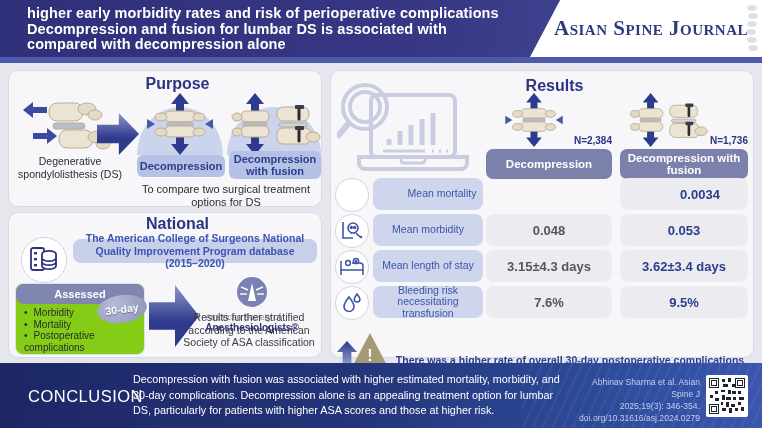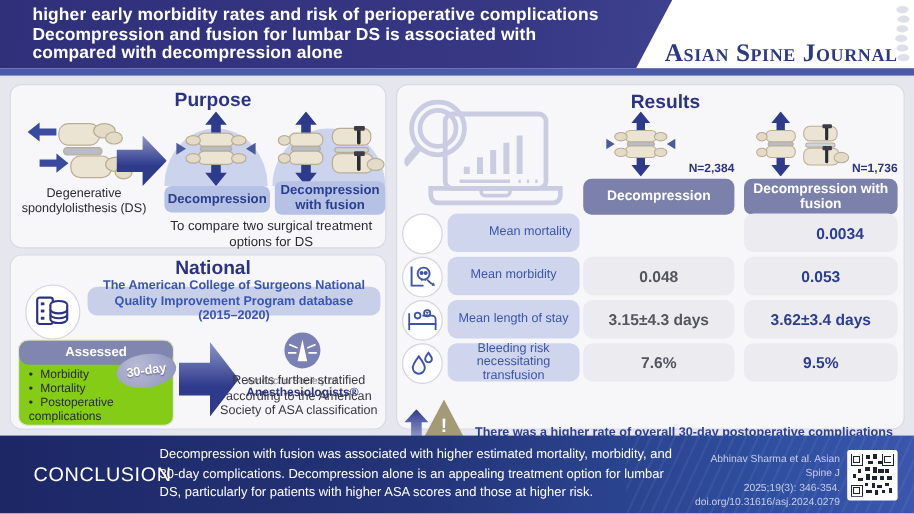--- a/index.html
+++ b/index.html
@@ -6,21 +6,21 @@
   html,body { width:762px; height:428px; overflow:hidden; }
   body { font-family:"Liberation Sans", sans-serif; background:#e6e6ee; position:relative; }
   .canvas { position:absolute; inset:0; }
 
   
   .topbar { position:absolute; left:0; top:0; width:762px; height:57px;
     background:linear-gradient(100deg,#2f2f7a 0%,#373784 55%,#46509e 100%); }
   .topbar-strip { position:absolute; left:0; top:57px; width:762px; height:6px; background:#4d5aa9; }
   .title-block { position:absolute; left:27px; top:6px; color:#ffffff; font-weight:bold; font-size:14.5px; line-height:15.5px; letter-spacing:.1px; }
   .logo-plate { position:absolute; right:0; top:0; width:232px; height:57px; background:#ffffff;
-    clip-path:polygon(13% 0, 100% 0, 100% 100%, 0 100%); display:flex; align-items:flex-end; justify-content:center; }
+    clip-path:polygon(13% 0, 100% 0, 100% 100%, 0 100%); display:flex; align-items:center; justify-content:center; }
   .logo-text { font-family:"Liberation Serif", serif; font-variant:small-caps; font-weight:600;
     color:#2c3a80; font-size:21px; letter-spacing:.5px; padding-left:10px; }
   .logo-spine { position:absolute; right:2px; top:4px; opacity:.55; }
 
   
   .panel { position:absolute; background:#f7f7fa; border:1.5px solid #d9d9e6; border-radius:10px; }
   .panel-title { text-align:center; color:#2d3383; font-weight:bold; font-size:16px;margin-left:25px; }
 
   
   #purpose { left:8px; top:70px; width:314px; height:137px; }

